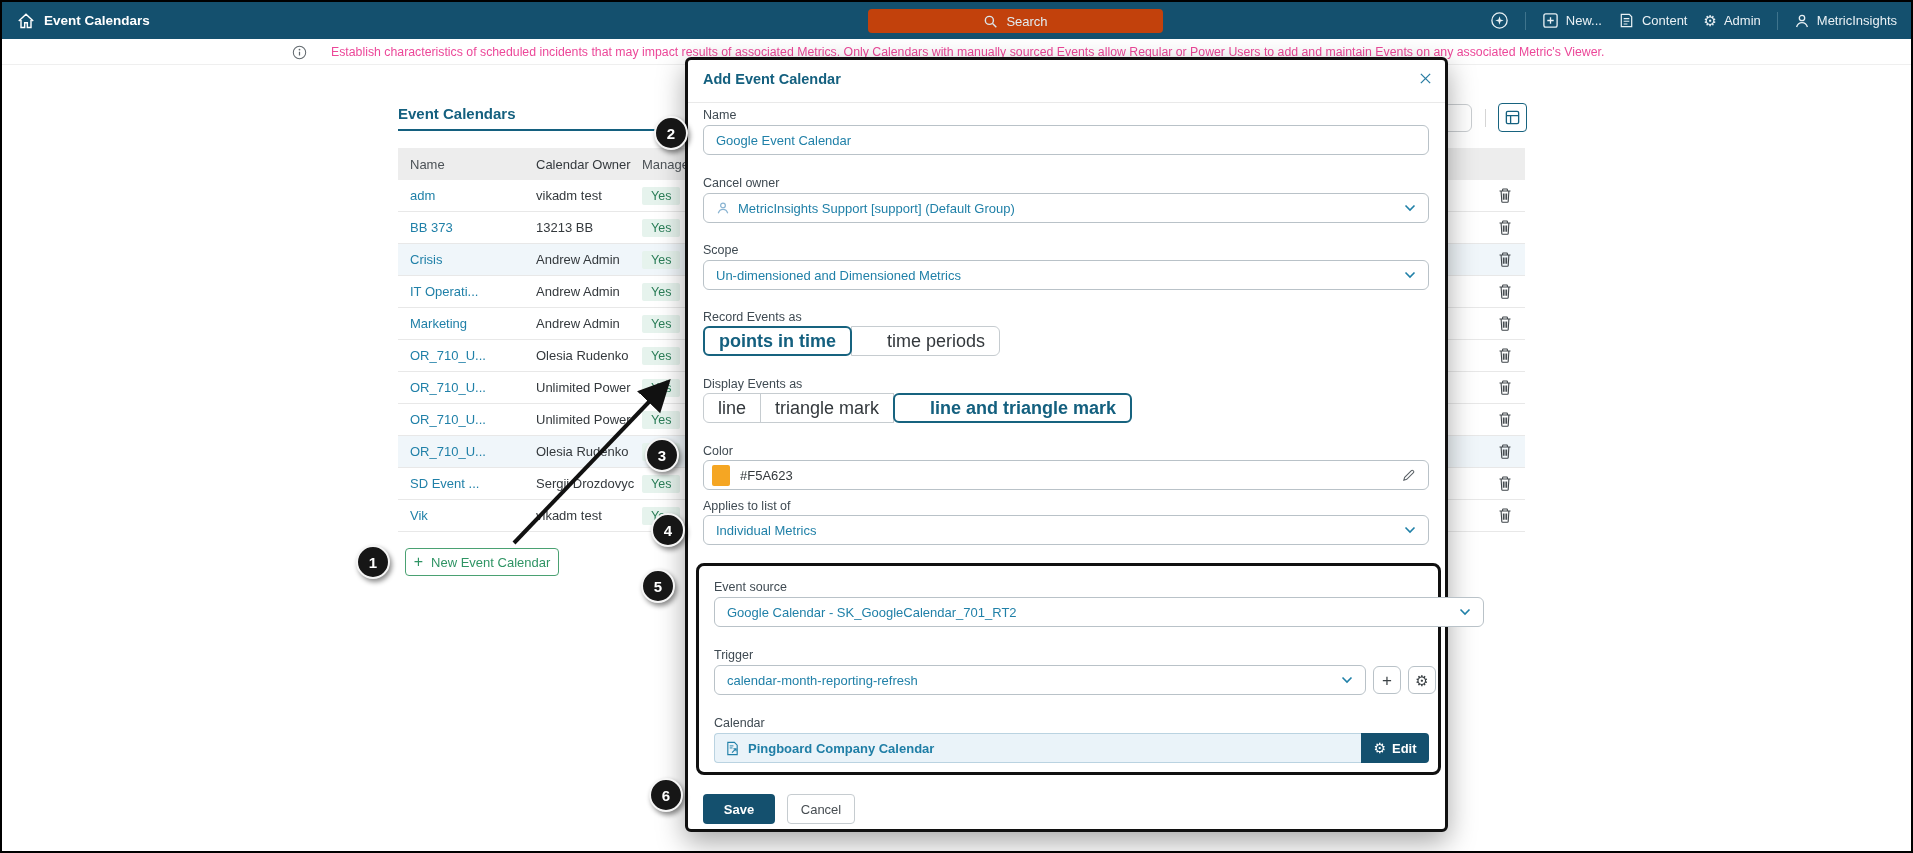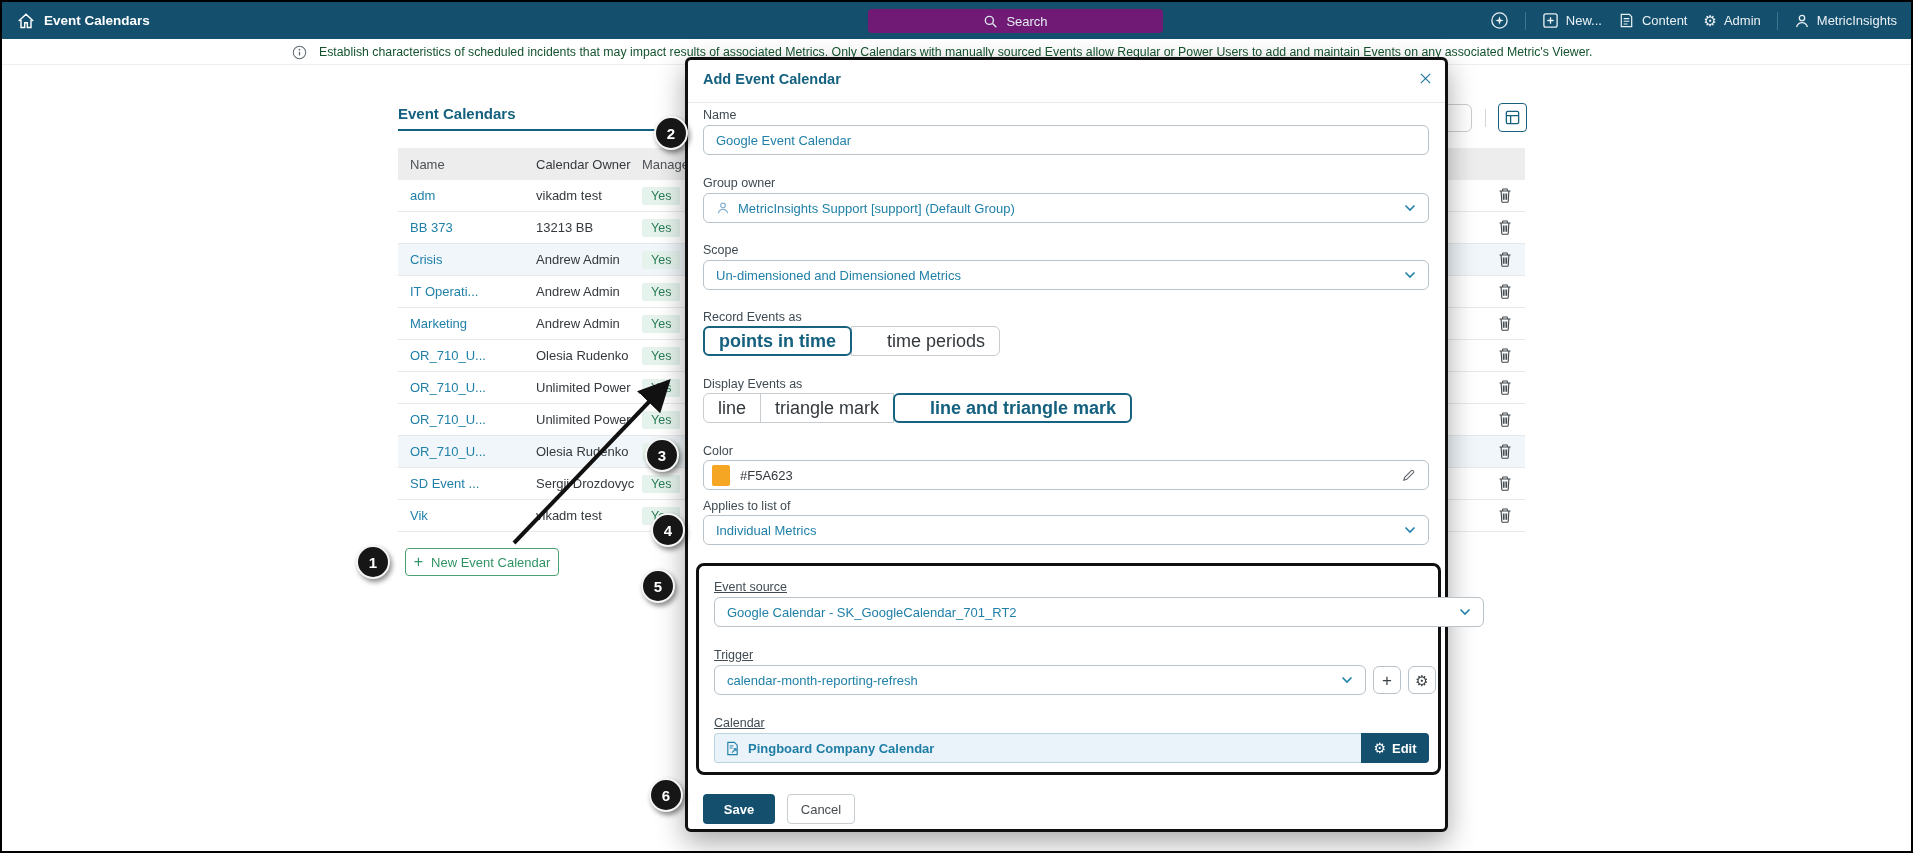--- a/index.html
+++ b/index.html
@@ -3,29 +3,29 @@
 <meta charset="utf-8">
 <style>
   * { box-sizing: border-box; margin: 0; padding: 0; }
   body { font-family: "Liberation Sans", "DejaVu Sans", sans-serif; background:#fff; }
   .frame { position:relative; width:1913px; height:853px; border:2px solid #000; background:#fff; overflow:hidden; }
 
   
   .topbar { position:absolute; left:0; top:0; width:100%; height:37px; background:#14506e; display:flex; align-items:center; z-index:2; }
   .tb-home { position:absolute; left:14px; top:9px; width:20px; height:20px; cursor:pointer; }
   .tb-title { position:absolute; left:42px; top:0; line-height:37px; color:#fff; font-size:13.5px; font-weight:bold; }
-  .tb-search { position:absolute; left:866px; top:7px; width:295px; height:24px; background:#701a75; border-radius:4px; display:flex; align-items:center; justify-content:center; gap:8px; color:#e2ecf1; font-size:13px; cursor:pointer; }
+  .tb-search { position:absolute; left:866px; top:7px; width:295px; height:24px; background:#c2410c; border-radius:4px; display:flex; align-items:center; justify-content:center; gap:8px; color:#e2ecf1; font-size:13px; cursor:pointer; }
   .tb-right { position:absolute; right:14px; top:0; height:37px; display:flex; align-items:center; gap:16px; color:#eaf1f5; font-size:13px; }
   .tb-item { display:flex; align-items:center; gap:7px; cursor:pointer; white-space:nowrap; }
   .tb-sep { width:1px; height:18px; background:#3f748d; }
   .tb-gear-glyph { font-size:15px; line-height:1; }
 
   
   .banner { position:absolute; left:0; top:37px; width:100%; height:26px; background:#fff; border-bottom:1px solid #efefef; z-index:1; }
-  .banner-inner { position:absolute; left:290px; top:0; height:26px; display:flex; align-items:center; gap:12px; color:#14532d; font-size:12.3px; }
+  .banner-inner { position:absolute; left:290px; top:0; height:26px; display:flex; align-items:center; gap:24px; color:#ec4899; font-size:12.3px; }
 
   
   .list-title { position:absolute; left:396px; top:103px; font-size:15px; font-weight:bold; color:#14607f; z-index:1; }
   .title-rule { position:absolute; left:396px; top:127px; width:287px; border-top:2px solid #14607f; z-index:1; }
   .cal-table { position:absolute; left:396px; top:146px; width:1127px; z-index:1; font-size:13px; }
   .t-row { display:flex; align-items:center; height:32px; border-bottom:1px solid #e8e8e8; background:#fff; }
   .t-head { background:#ededed; color:#4c5257; border-bottom:none; }
   .t-row.hl { background:#f0f6fa; }
   .c-name { width:126px; padding-left:12px; overflow:hidden; white-space:nowrap; }
   .c-owner { width:110px; padding-left:12px; color:#34393d; overflow:hidden; white-space:nowrap; }
@@ -58,21 +58,21 @@
   .seg:first-child { border-radius:6px 0 0 6px; margin-left:0; }
   .seg:last-child { border-radius:0 6px 6px 0;padding-left:35px; }
   .seg.sel { border:2px solid #17637f; border-radius:6px; color:#14607f; font-weight:bold; z-index:1; }
 
   .color-field { position:absolute; left:15px; width:726px; height:30px; border:1px solid #b9c2c8; border-radius:6px; display:flex; align-items:center; padding:0 12px 0 8px; }
   .swatch { width:18px; height:21px; border-radius:2px; margin-right:10px; }
   .color-val { font-size:13px; color:#33383c; }
   .pencil { margin-left:auto; cursor:pointer; display:flex; }
 
   .group-box { position:absolute; left:8px; top:503px; width:745px; height:212px; border:3px solid #101010; border-radius:8px; }
-  .group-box .fld-label { left:15px;text-decoration:underline; }
+  .group-box .fld-label { left:15px; }
   .g-select { position:absolute; left:15px; width:770px; }
   .trig-row { position:absolute; left:15px; top:99px; width:769px; height:30px; display:flex; align-items:center; }
   .trig-select { position:relative; width:652px; height:30px; border:1px solid #b9c2c8; border-radius:6px; display:flex; align-items:center; padding:0 12px; font-size:13px; color:#2080a8; cursor:pointer; }
   .sq-btn { width:28px; height:28px; border:1px solid #b9c2c8; border-radius:6px; background:#fff; display:flex; align-items:center; justify-content:center; margin-left:7px; cursor:pointer; color:#3c4246; }
   .sq-btn .plus { font-size:17px; line-height:1; }
   .sq-btn .gear { font-size:15px; line-height:1; }
 
   .cal-field { position:absolute; left:15px; top:167px; width:715px; height:30px; display:flex; }
   .cal-left { flex:1; background:#eaf3f9; border:1px solid #bad3e1; border-right:none; border-radius:4px 0 0 4px; display:flex; align-items:center; gap:8px; padding:0 10px; font-size:13px; font-weight:bold; color:#1f7ea6; cursor:pointer; }
   .edit-btn { width:68px; background:#14506e; border-radius:0 4px 4px 0; display:flex; align-items:center; justify-content:center; gap:6px; color:#fff; font-size:13px; font-weight:bold; cursor:pointer; }
@@ -342,21 +342,21 @@
           <path d="M2 2l10 10M12 2L2 12" stroke="#2b7da3" stroke-width="1.4"></path>
         </svg>
     </span>
     <div class="m-divider"></div>
 
     <div class="fld-label" style="top:48px;">Name</div>
     <div class="inp" style="top:65px;">
       <span>Google Event Calendar</span>
     </div>
 
-    <div class="fld-label" style="top:116px;">Group owner</div>
+    <div class="fld-label" style="top:116px;">Cancel owner</div>
     <div class="select-box" style="top:133px;">
       <span class="picn">
         <svg width="14" height="14" viewBox="0 0 16 16">
             <circle cx="8" cy="5" r="2.7" fill="none" stroke="#8ab4d2" stroke-width="1.4"></circle>
             <path d="M2.6 14c.9-3 2.8-4.4 5.4-4.4s4.5 1.4 5.4 4.4" fill="none" stroke="#8ab4d2" stroke-width="1.4"></path>
           </svg>
       </span>
       <span>MetricInsights Support [support] (Default Group)</span>
       <span class="chev">
           <svg width="12" height="8" viewBox="0 0 12 8">

